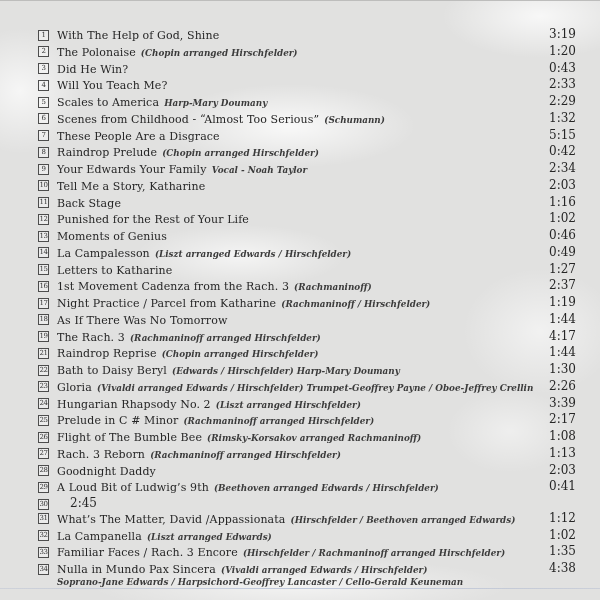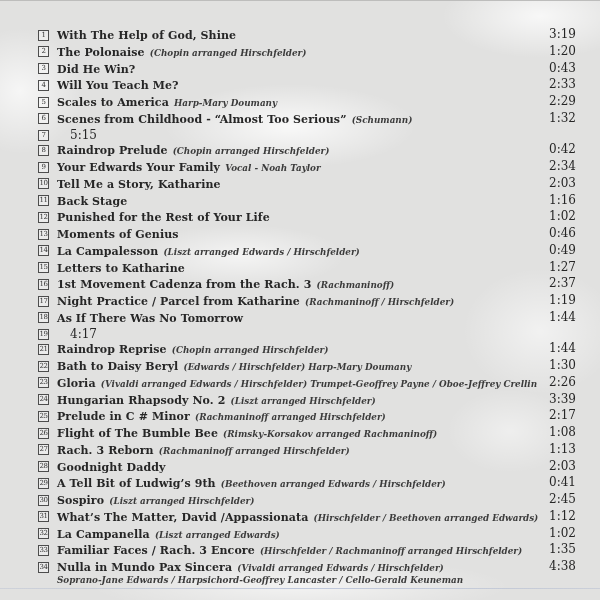--- a/index.html
+++ b/index.html
@@ -62,21 +62,21 @@
   .body {
     flex: 1;
     min-width: 0;
   }
   .line1 {
     display: block;
     line-height: 14.75px;
     white-space: nowrap;
   }
   .title {
-    font-weight: bold;
+    font-weight: normal;
     font-size: 11px;
     letter-spacing: 0.1px;
   }
   .credit {
     font-style: italic;
     font-size: 8.8px;
     color: #3b3b3b;
     font-weight: bold;
   }
   .line2 {
@@ -170,20 +170,24 @@
       <span class="line1"><span class="title">Scenes from Childhood - “Almost Too Serious”</span> <span class="credit">(Schumann)</span></span>
 
     </span>
     <span class="time">1:32</span>
   </div>
 
   <div class="row">
     <span class="numbox">
           <span>7</span>
         </span>
+    <span class="body">
+      <span class="line1"><span class="title">These People Are a Disgrace</span> </span>
+
+    </span>
     <span class="time">5:15</span>
   </div>
 
   <div class="row">
     <span class="numbox">
           <span>8</span>
         </span>
     <span class="body">
       <span class="line1"><span class="title">Raindrop Prelude</span> <span class="credit">(Chopin arranged Hirschfelder)</span></span>
 
@@ -298,20 +302,24 @@
       <span class="line1"><span class="title">As If There Was No Tomorrow</span> </span>
 
     </span>
     <span class="time">1:44</span>
   </div>
 
   <div class="row">
     <span class="numbox">
           <span>19</span>
         </span>
+    <span class="body">
+      <span class="line1"><span class="title">The Rach. 3</span> <span class="credit">(Rachmaninoff arranged Hirschfelder)</span></span>
+
+    </span>
     <span class="time">4:17</span>
   </div>
 
 
   <div class="row">
     <span class="numbox">
           <span>21</span>
         </span>
     <span class="body">
       <span class="line1"><span class="title">Raindrop Reprise</span> <span class="credit">(Chopin arranged Hirschfelder)</span></span>
@@ -395,34 +403,30 @@
 
     </span>
     <span class="time">2:03</span>
   </div>
 
   <div class="row">
     <span class="numbox">
           <span>29</span>
         </span>
     <span class="body">
-      <span class="line1"><span class="title">A Tell Bit of Ludwig’s 9th</span> <span class="credit">(Beethoven arranged Edwards / Hirschfelder)</span></span>
+      <span class="line1"><span class="title">A Loud Bit of Ludwig’s 9th</span> <span class="credit">(Beethoven arranged Edwards / Hirschfelder)</span></span>
 
     </span>
     <span class="time">0:41</span>
   </div>
 
   <div class="row">
     <span class="numbox">
           <span>30</span>
         </span>
-    <span class="body">
-      <span class="line1"><span class="title">Sospiro</span> <span class="credit">(Liszt arranged Hirschfelder)</span></span>
-
-    </span>
     <span class="time">2:45</span>
   </div>
 
   <div class="row">
     <span class="numbox">
           <span>31</span>
         </span>
     <span class="body">
       <span class="line1"><span class="title">What’s The Matter, David /Appassionata</span> <span class="credit">(Hirschfelder / Beethoven arranged Edwards)</span></span>
 

